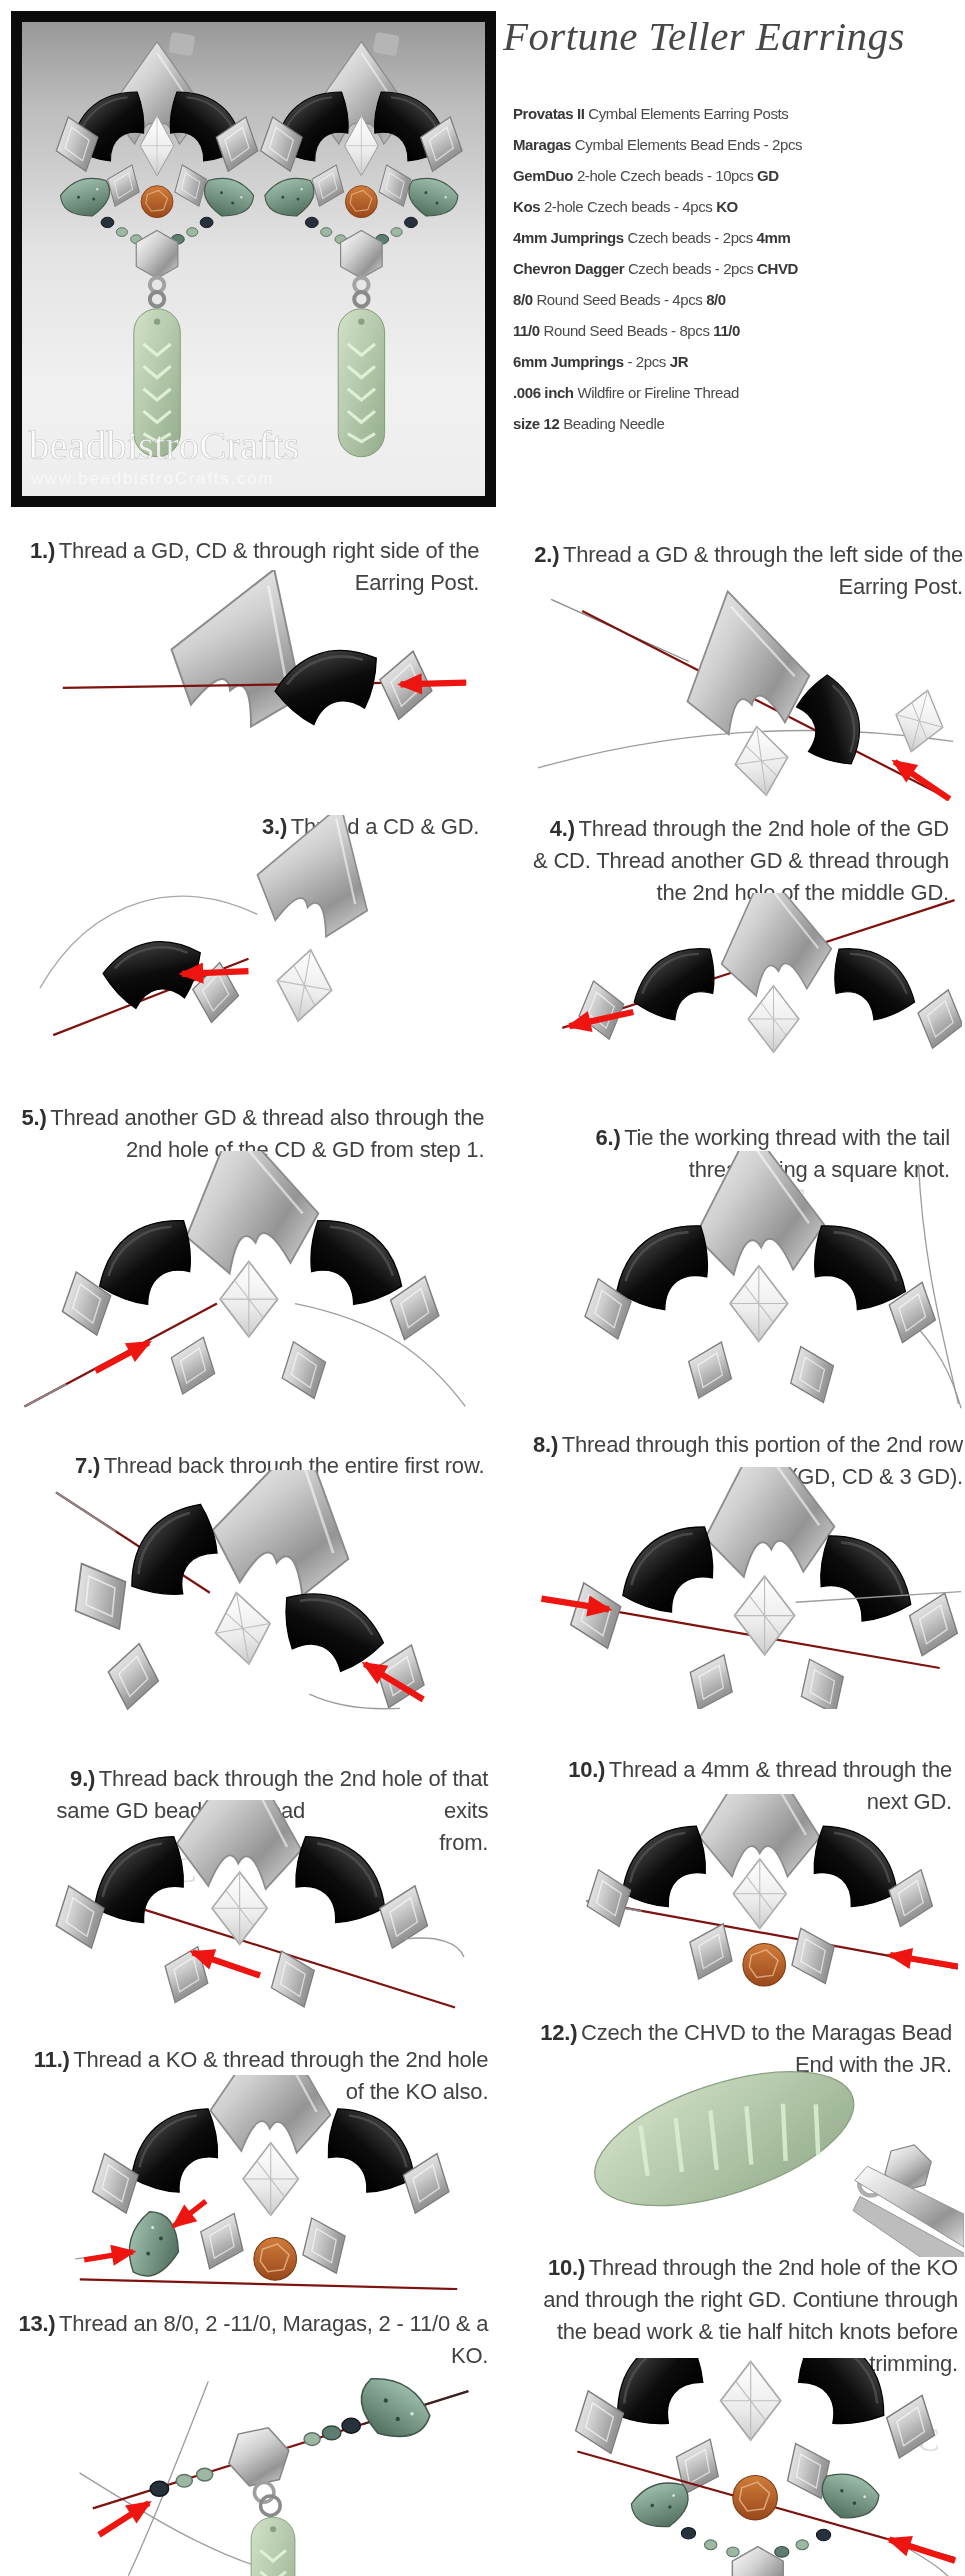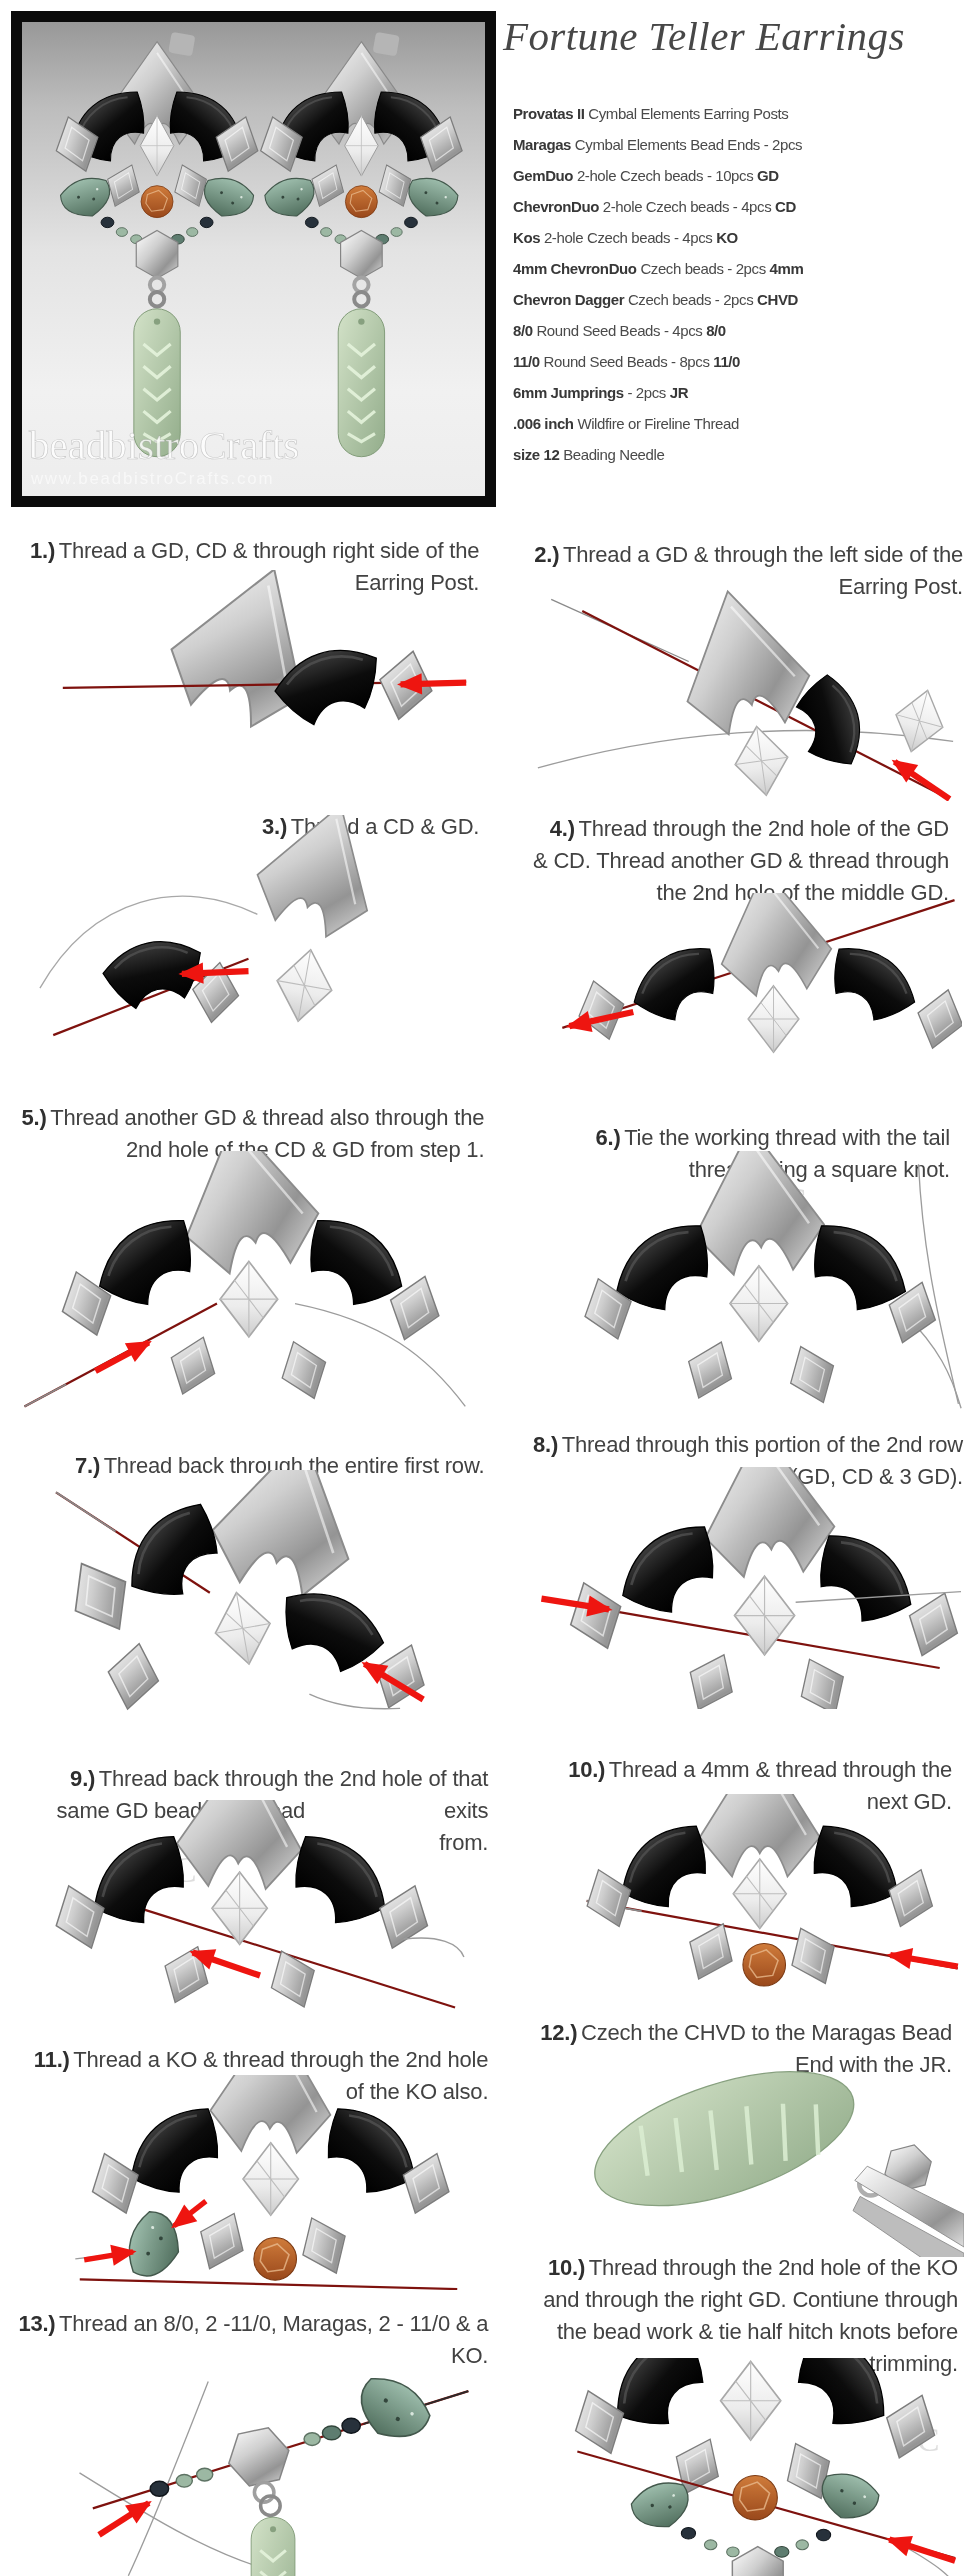--- a/index.html
+++ b/index.html
@@ -146,23 +146,22 @@
       <text x="10" y="520" font-family="Liberation Sans,sans-serif" font-size="19" letter-spacing="2" fill="#ffffff" fill-opacity="0.6">www.beadbistroCrafts.com</text>
     </svg>
   </div>
 
   <div id="title">Fortune Teller Earrings</div>
 
   <div id="materials">
     <div><b>Provatas II</b> <span>Cymbal Elements Earring Posts</span> <b></b></div>
     <div><b>Maragas</b> <span>Cymbal Elements Bead Ends - 2pcs</span> <b></b></div>
     <div><b>GemDuo</b> <span>2-hole Czech beads - 10pcs</span> <b>GD</b></div>
-    <div><b>ChevronDuo</b> <span>2-hole Czech beads - 4pcs</span> <b>CD</b></div>
     <div><b>Kos</b> <span>2-hole Czech beads - 4pcs</span> <b>KO</b></div>
-    <div><b>4mm ChevronDuo</b> <span>Czech beads - 2pcs</span> <b>4mm</b></div>
+    <div><b>4mm Jumprings</b> <span>Czech beads - 2pcs</span> <b>4mm</b></div>
     <div><b>Chevron Dagger</b> <span>Czech beads - 2pcs</span> <b>CHVD</b></div>
     <div><b>8/0</b> <span>Round Seed Beads - 4pcs</span> <b>8/0</b></div>
     <div><b>11/0</b> <span>Round Seed Beads - 8pcs</span> <b>11/0</b></div>
     <div><b>6mm Jumprings</b> <span>- 2pcs</span> <b>JR</b></div>
     <div><b>.006 inch</b> <span>Wildfire or Fireline Thread</span> <b></b></div>
     <div><b>size 12</b> <span>Beading Needle</span> <b></b></div>
   </div>
 
   <p class="step" style="left:13.3px;top:513px;width:466px"><b>1.)</b><span>Thread a GD, CD &amp; through right side of the Earring Post.</span></p>
   <p class="step" style="left:526px;top:517px;width:437px"><b>2.)</b><span>Thread a GD &amp; through the left side of the Earring Post.</span></p>

